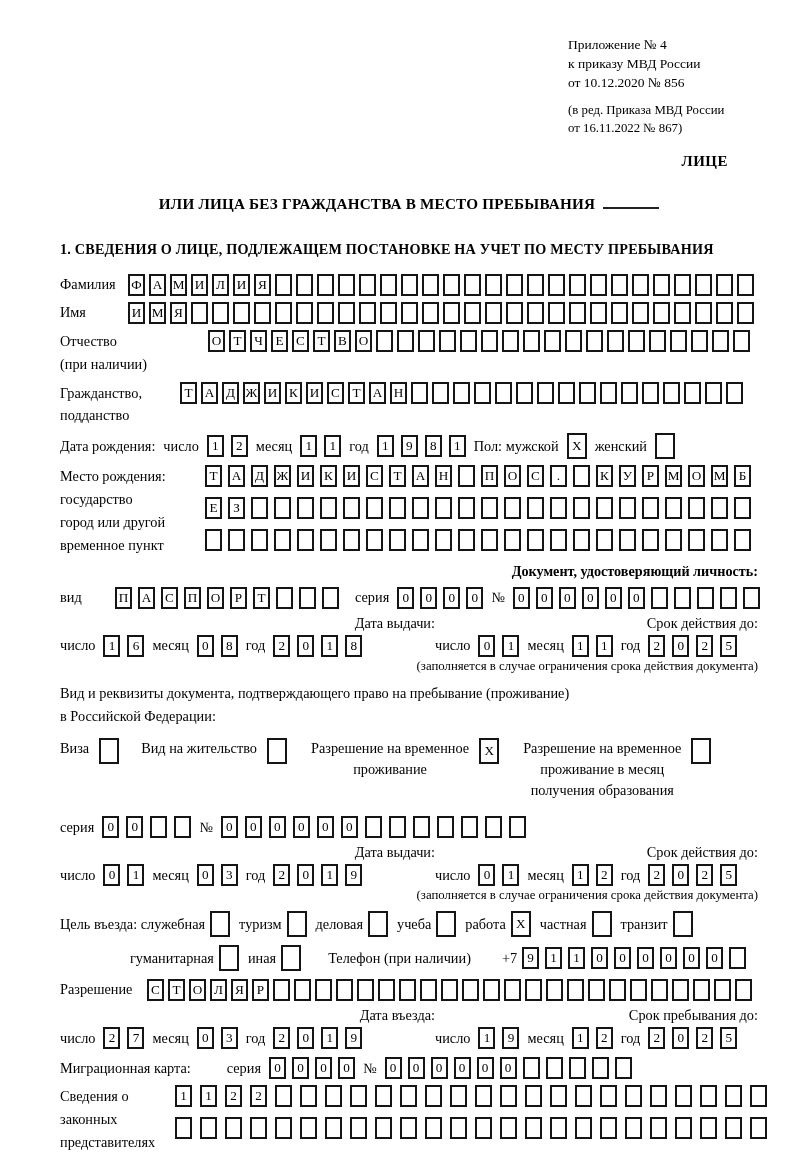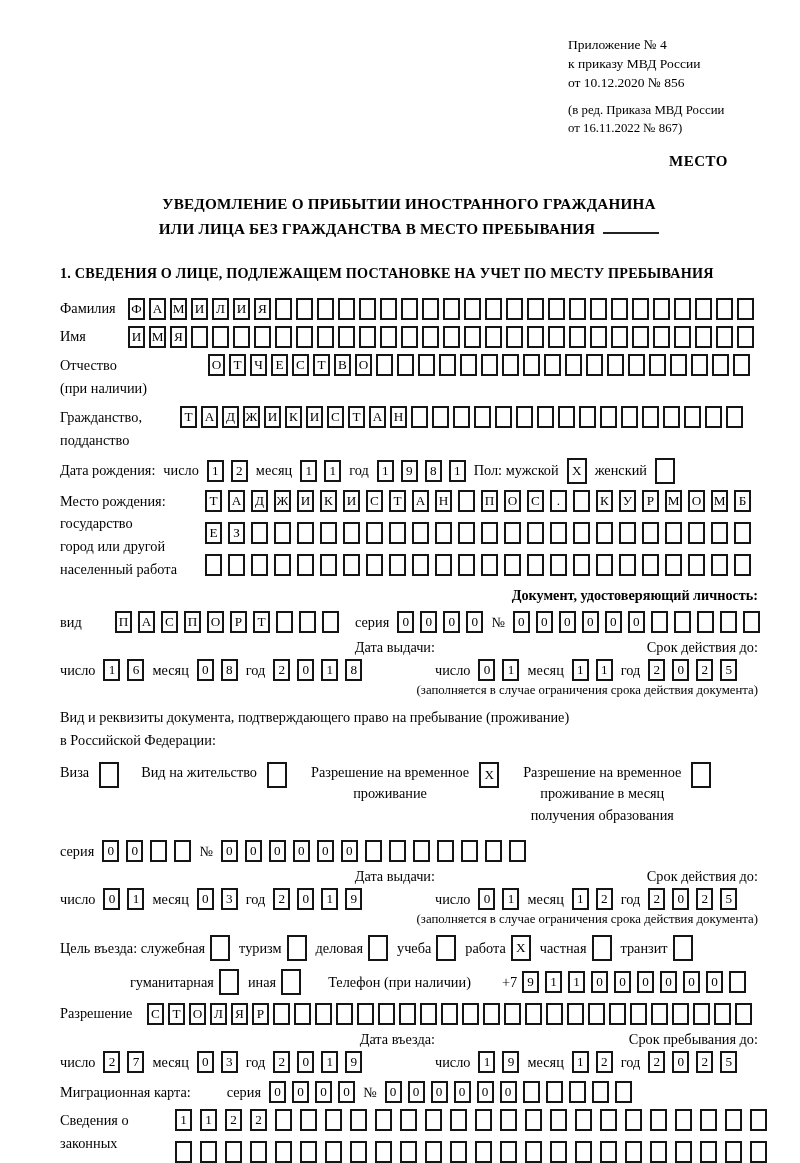--- a/index.html
+++ b/index.html
@@ -76,24 +76,23 @@
 
   <div class="annex">
     <div>Приложение № 4</div>
     <div>к приказу МВД России</div>
     <div>от 10.12.2020 № 856</div>
     <div class="edition">
       <div>(в ред. Приказа МВД России</div>
       <div>от 16.11.2022 № 867)</div>
     </div>
   </div>
-  <div class="form-label">МЕСТО</div>
+  <div class="form-label">ЛИЦЕ</div>
 
   <div class="title">
-    <div>УВЕДОМЛЕНИЕ О ПРИБЫТИИ ИНОСТРАННОГО ГРАЖДАНИНА</div>
     <div><span>ИЛИ ЛИЦА БЕЗ ГРАЖДАНСТВА В МЕСТО ПРЕБЫВАНИЯ</span><span class="title-underline"></span></div>
   </div>
 
   <div class="section-heading">1. СВЕДЕНИЯ О ЛИЦЕ, ПОДЛЕЖАЩЕМ ПОСТАНОВКЕ НА УЧЕТ ПО МЕСТУ ПРЕБЫВАНИЯ</div>
 
   <div class="form-body">
 
     <div class="frow">
       <span class="flabel w-surname">Фамилия</span>
       <span class="boxes">
@@ -266,21 +265,21 @@
             <span class="cell cbx"></span>
           </span>
       </span>
     </div>
 
     <div class="frow mt4">
       <span class="lblcol w-bplace">
         <div>Место рождения:</div>
         <div>государство</div>
         <div>город или другой</div>
-        <div>населенный работа</div>
+        <div>временное пункт</div>
       </span>
       <span class="boxstack">
         <span class="boxes g6">
             <span class="cell">Т</span>
             <span class="cell">А</span>
             <span class="cell">Д</span>
             <span class="cell">Ж</span>
             <span class="cell">И</span>
             <span class="cell">К</span>
             <span class="cell">И</span>

